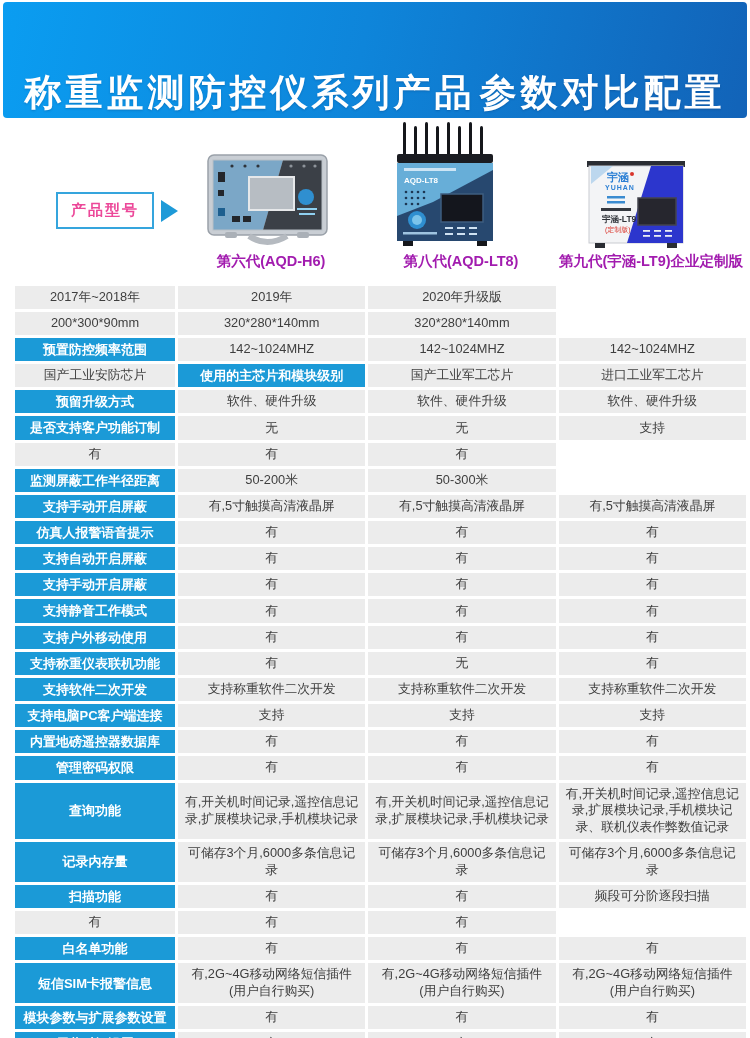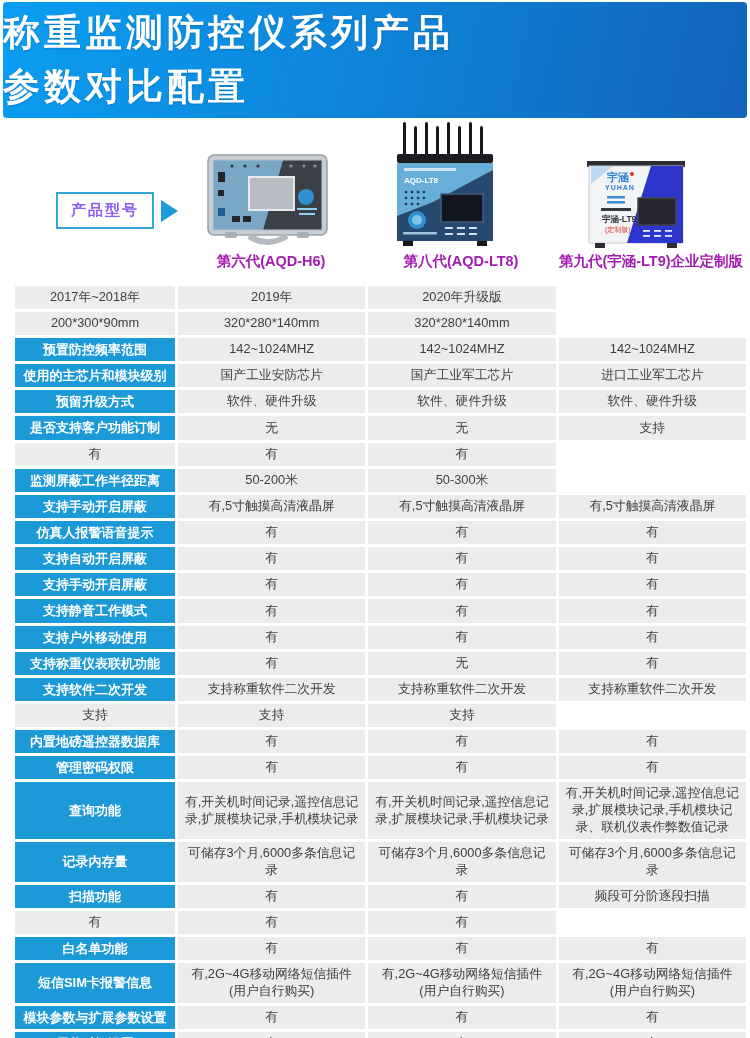--- a/index.html
+++ b/index.html
@@ -6,31 +6,31 @@
   html,body { background:#ffffff; }
   .page {
     position:relative; width:750px; height:1038px; background:#ffffff;
     font-family:"Liberation Sans","DejaVu Sans",sans-serif; overflow:hidden;
   }
   
   .banner {
     position:absolute; left:3px; top:2px; width:744px; height:116px;
     background:linear-gradient(102deg,#0a9df1 0%, #0e85da 48%, #1263b8 100%);
     border-radius:4px;
-    display:flex; flex-direction:column; align-items:flex-start; justify-content:center; gap:4px;
+    display:flex; flex-direction:row; align-items:flex-end; justify-content:center; gap:4px;
   }
   .banner .t1, .banner .t2 {
     color:#ffffff; font-weight:bold; font-size:37px; letter-spacing:4px;
     text-shadow:0 1px 2px rgba(0,40,90,.25);
   }
   
   .products { position:absolute; left:0; top:118px; width:750px; height:168px; }
   .model-wrap { position:absolute; left:56px; top:74px; display:flex; align-items:center; }
   .model-box {
-    border:2px solid #35a5dd; background:#ffffff; color:#8b5cf6;
+    border:2px solid #35a5dd; background:#ffffff; color:#ec4899;
     font-weight:bold; font-size:15px; letter-spacing:2px; padding:7px 13px;
   }
   .model-arrow {
     width:0; height:0; margin-left:7px;
     border-top:11px solid transparent; border-bottom:11px solid transparent;
     border-left:17px solid #1d9ad8;
   }
   .pimg { position:absolute; }
   .pimg-1 { left:205px; top:34px; }
   .pimg-2 { left:393px; top:2px; }
@@ -189,22 +189,22 @@
     </div>
 
     <div class="trow">
       <div class="cell lbl">预置防控频率范围</div>
       <div class="cell val">142~1024MHZ</div>
       <div class="cell val">142~1024MHZ</div>
       <div class="cell val">142~1024MHZ</div>
     </div>
 
     <div class="trow">
+      <div class="cell val">国产工业安防芯片</div>
       <div class="cell lbl">使用的主芯片和模块级别</div>
-      <div class="cell val">国产工业安防芯片</div>
       <div class="cell val">国产工业军工芯片</div>
       <div class="cell val">进口工业军工芯片</div>
     </div>
 
     <div class="trow">
       <div class="cell lbl">预留升级方式</div>
       <div class="cell val">软件、硬件升级</div>
       <div class="cell val">软件、硬件升级</div>
       <div class="cell val">软件、硬件升级</div>
     </div>
@@ -278,20 +278,21 @@
     </div>
 
     <div class="trow">
       <div class="cell lbl">支持软件二次开发</div>
       <div class="cell val">支持称重软件二次开发</div>
       <div class="cell val">支持称重软件二次开发</div>
       <div class="cell val">支持称重软件二次开发</div>
     </div>
 
     <div class="trow">
+      <div class="cell lbl">支持电脑PC客户端连接</div>
       <div class="cell val">支持</div>
       <div class="cell val">支持</div>
       <div class="cell val">支持</div>
     </div>
 
     <div class="trow">
       <div class="cell lbl">内置地磅遥控器数据库</div>
       <div class="cell val">有</div>
       <div class="cell val">有</div>
       <div class="cell val">有</div>

